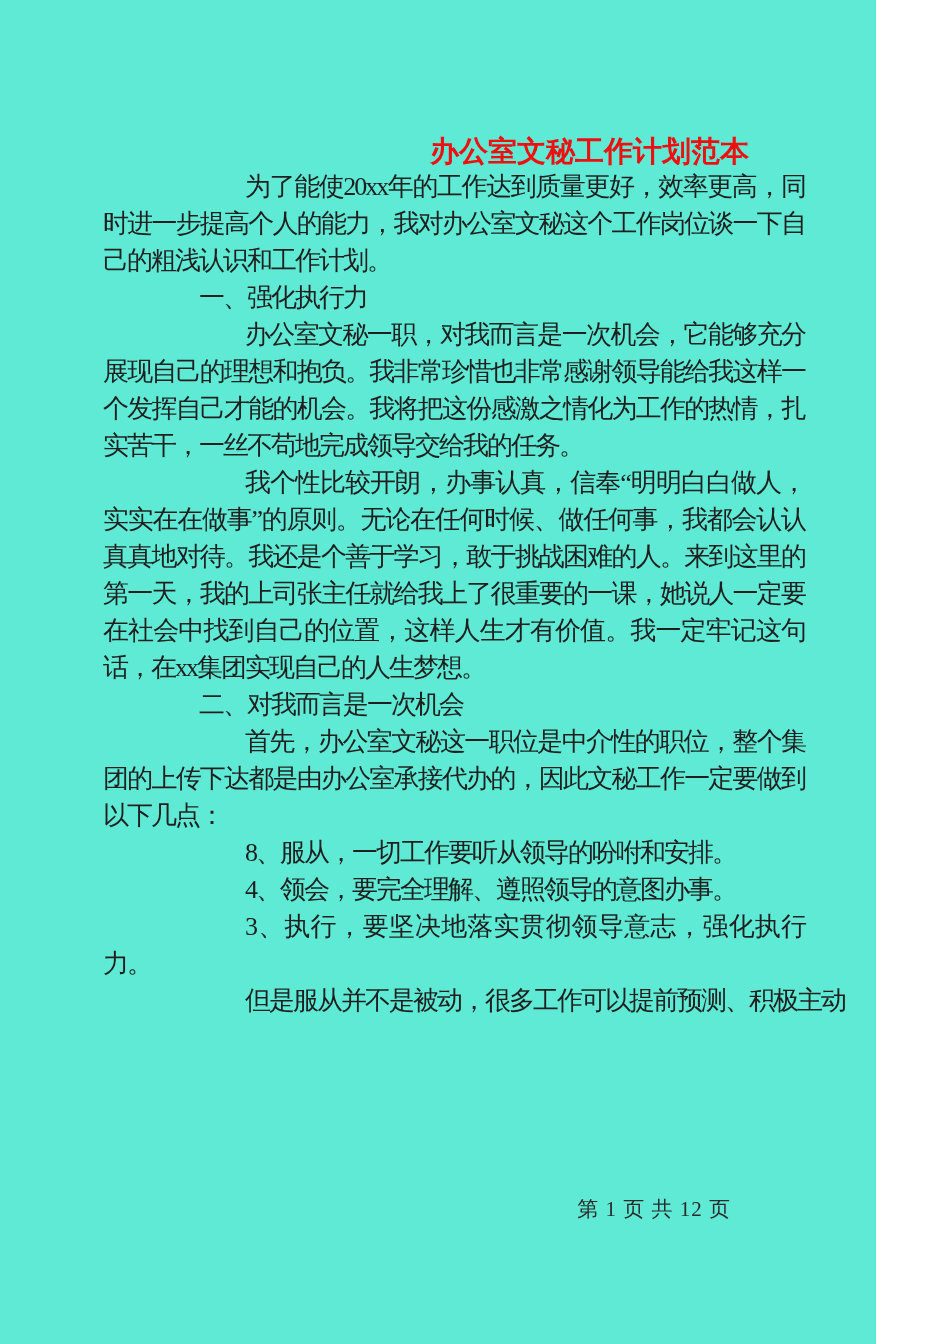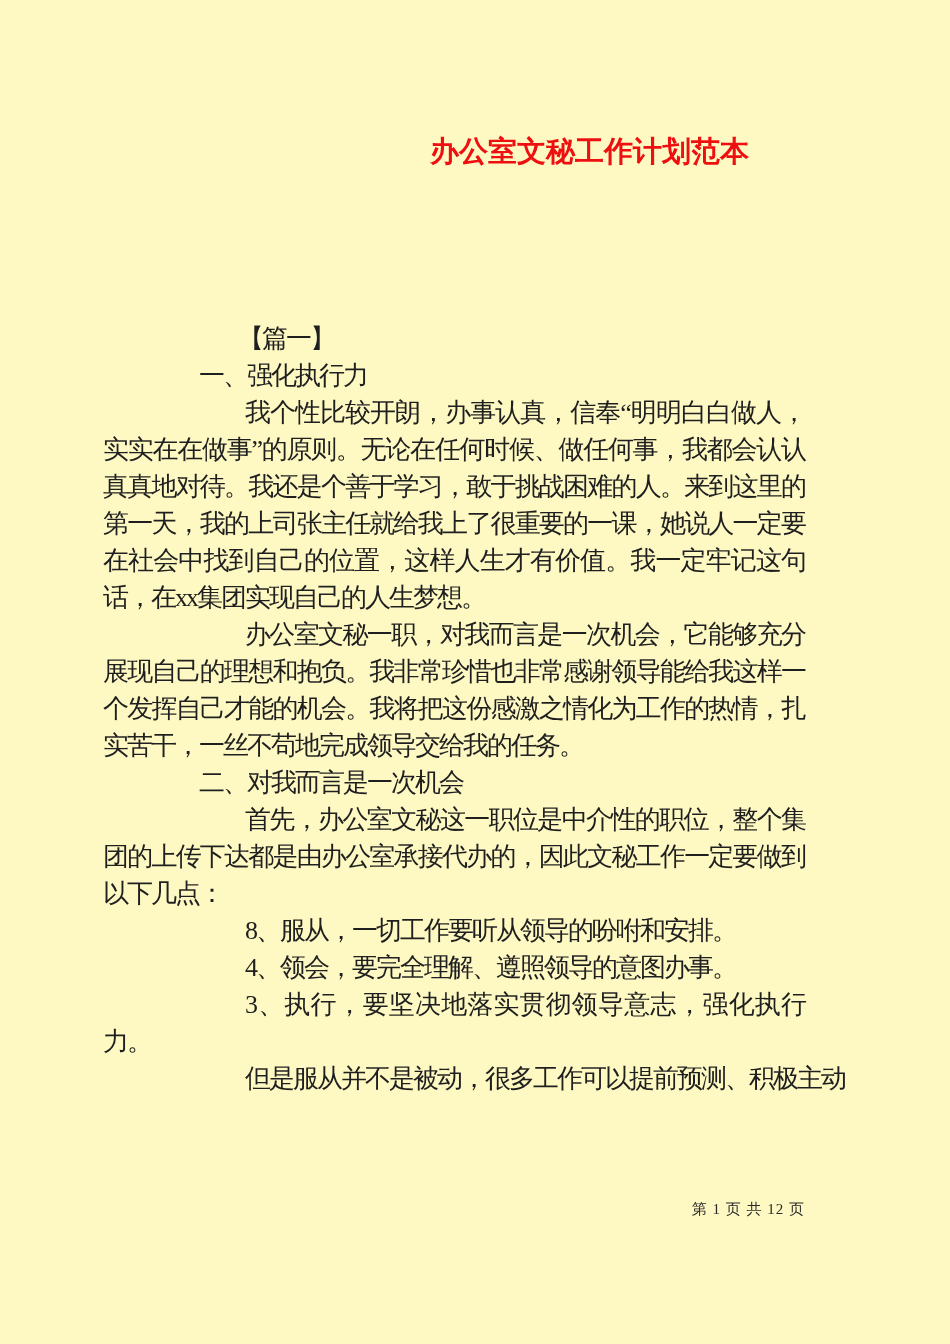--- a/index.html
+++ b/index.html
@@ -1,21 +1,21 @@
 <!DOCTYPE html>
 <html><head>
 <meta charset="utf-8">
 <style>
   * { margin: 0; padding: 0; box-sizing: border-box; }
   html, body { background: #ffffff; }
   .page {
     position: relative;
-    width: 950px;
+    width: 876px;
     height: 1344px;
-    background: #fef9c3;
+    background: #5eead4;
     overflow: hidden;
     font-family: "Liberation Serif", "DejaVu Serif", serif;
   }
   .content {
     position: absolute;
     left: 103px;
     top: 0;
     width: 702px;
   }
   .doc-title {
@@ -37,40 +37,40 @@
   }
   .body-text p.tag   { margin-top: 152px; text-indent: 135px; }
   .body-text p.para  { text-indent: 142px; }
   .body-text p.head  { text-indent: 96px; }
   .body-text p.item  { text-indent: 142px; }
   .body-text p.para-nowrap { text-indent: 142px; white-space: nowrap; text-align: right; }
   .page-footer {
     position: absolute;
     right: 145px;
     top: 1200px;
-    font-size: 15px;
+    font-size: 21px;
     line-height: 18px;
     color: #2a2a2a;
     letter-spacing: 1px;
     white-space: nowrap;
   }
 </style>
 </head>
 <body>
 
 <div class="page">
   <div class="content">
 
     <h1 class="doc-title">办公室文秘工作计划范本</h1>
 
     <div class="body-text">
-      <p class="tag">【篇一】</p>
+      <p class="para">为了能使20xx年的工作达到质量更好，效率更高，同时进一步提高个人的能力，我对办公室文秘这个工作岗位谈一下自己的粗浅认识和工作计划。</p>
       <p class="head">一、强化执行力</p>
+      <p class="para">办公室文秘一职，对我而言是一次机会，它能够充分展现自己的理想和抱负。我非常珍惜也非常感谢领导能给我这样一个发挥自己才能的机会。我将把这份感激之情化为工作的热情，扎实苦干，一丝不苟地完成领导交给我的任务。</p>
       <p class="para">我个性比较开朗，办事认真，信奉“明明白白做人，实实在在做事”的原则。无论在任何时候、做任何事，我都会认认真真地对待。我还是个善于学习，敢于挑战困难的人。来到这里的第一天，我的上司张主任就给我上了很重要的一课，她说人一定要在社会中找到自己的位置，这样人生才有价值。我一定牢记这句话，在xx集团实现自己的人生梦想。</p>
-      <p class="para">办公室文秘一职，对我而言是一次机会，它能够充分展现自己的理想和抱负。我非常珍惜也非常感谢领导能给我这样一个发挥自己才能的机会。我将把这份感激之情化为工作的热情，扎实苦干，一丝不苟地完成领导交给我的任务。</p>
       <p class="head">二、对我而言是一次机会</p>
       <p class="para">首先，办公室文秘这一职位是中介性的职位，整个集团的上传下达都是由办公室承接代办的，因此文秘工作一定要做到以下几点：</p>
       <p class="item">8、服从，一切工作要听从领导的吩咐和安排。</p>
       <p class="item">4、领会，要完全理解、遵照领导的意图办事。</p>
       <p class="item">3、执行，要坚决地落实贯彻领导意志，强化执行力。</p>
       <p class="para-nowrap">但是服从并不是被动，很多工作可以提前预测、积极主动</p>
     </div>
   </div>
 
   <div class="page-footer">

